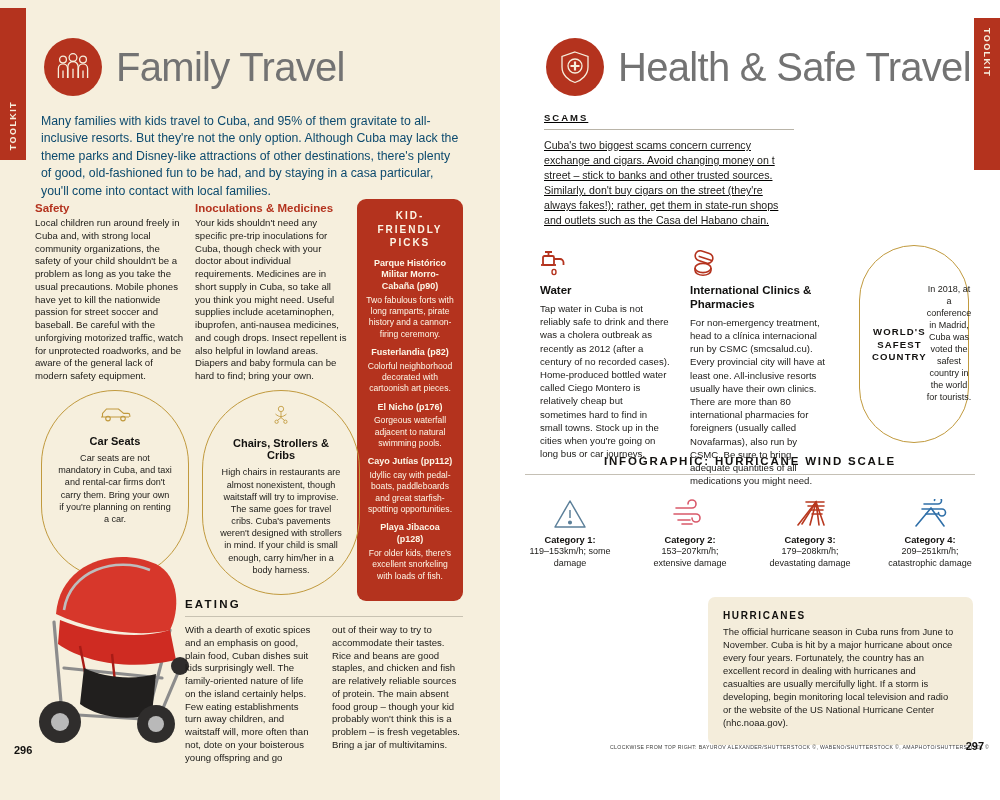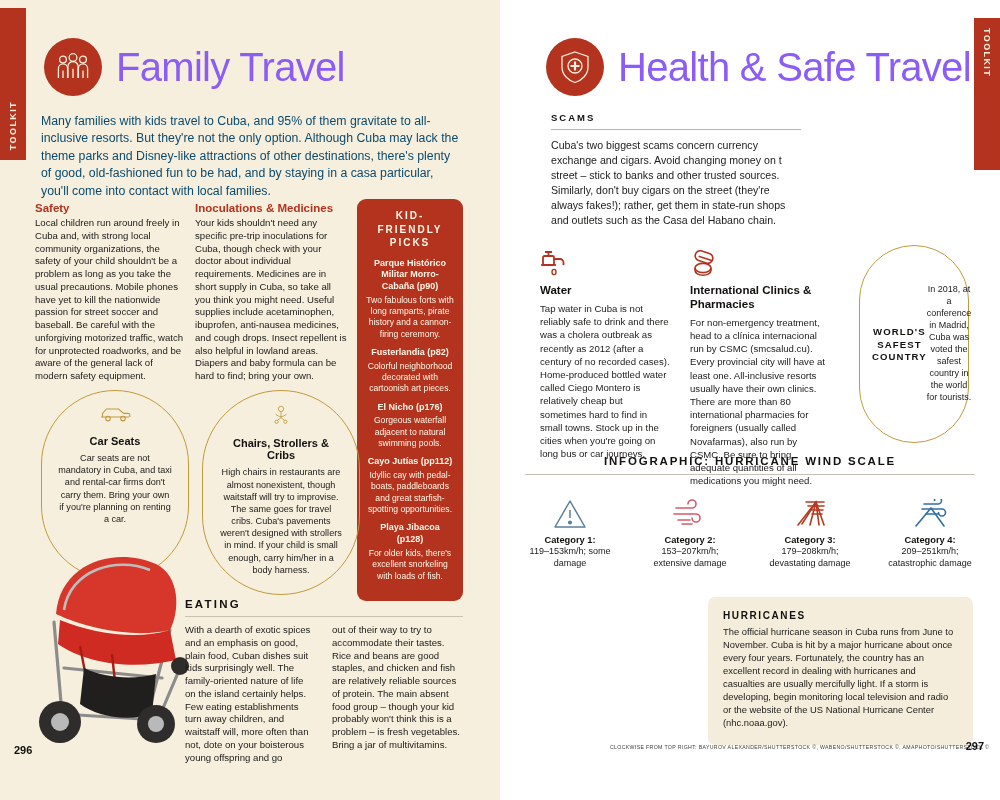--- a/index.html
+++ b/index.html
@@ -34,21 +34,21 @@
   .tab-left span  { writing-mode: vertical-rl; transform: rotate(180deg); }
   .tab-right span { writing-mode: vertical-rl; }
 
   
   .chapter-head { display: flex; align-items: center; gap: 14px; }
   .chapter-badge {
     width: 58px; height: 58px; border-radius: 50%; background: #b4331e;
     display: flex; align-items: center; justify-content: center; flex: 0 0 58px;
   }
   .chapter-title {
-    font-size: 40px; font-weight: 400; color: #8b5cf6; letter-spacing: -0.7px;
+    font-size: 40px; font-weight: 400; color: #737373; letter-spacing: -0.7px;
     white-space: nowrap;
   }
 
   .intro {
     font-size: 12.3px; line-height: 1.42; color: #0c4a6e;
   }
 
   .sec-head {
     color: #b4331e; font-weight: bold; font-size: 11.5px; margin-bottom: 3px;
   }
@@ -263,21 +263,21 @@
       <div class="chapter-badge">
         <svg width="30" height="34" viewBox="0 0 30 34" fill="none" stroke="#f6efdd" stroke-width="1.3">
           <path d="M15 2 L28 6.5 V17 C28 25 21.5 30.5 15 32.5 C8.5 30.5 2 25 2 17 V6.5 Z"></path>
           <circle cx="15" cy="16" r="7"></circle>
           <path d="M15 11.5v9M10.5 16h9" stroke-width="2.2"></path>
         </svg>
       </div>
       <div class="chapter-title">Health &amp; Safe Travel</div>
     </div>
 
-    <div style="position:absolute; left:51px; top:112px; width:250px;">
+    <div style="position:absolute; left:44px; top:112px; width:250px;text-decoration:underline;">
       <div class="kicker">SCAMS</div>
       <div class="kicker-rule"></div>
       <div style="font-size:10.6px; line-height:1.42; color:#1c1b18;">Cuba's two biggest scams concern currency exchange and cigars. Avoid changing money on t street – stick to banks and other trusted sources. Similarly, don't buy cigars on the street (they're always fakes!); rather, get them in state-run shops and outlets such as the Casa del Habano chain.</div>
     </div>
 
     <div style="position:absolute; left:40px; top:250px; width:130px;">
       <svg width="28" height="26" viewBox="0 0 28 26" fill="none" stroke="#b4331e" stroke-width="1.8">
         <rect x="3" y="6" width="11" height="9" rx="1.5"></rect>
         <path d="M8.5 6V2M5 2h7"></path>
         <path d="M14 9h6a3.5 3.5 0 0 1 3.5 3.5V15"></path>

